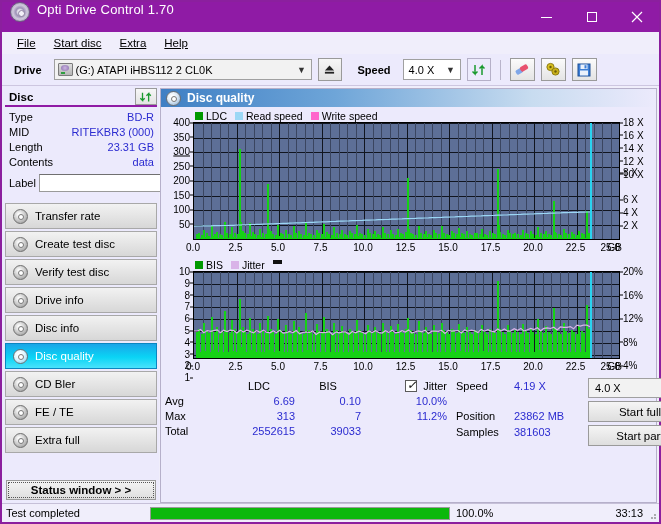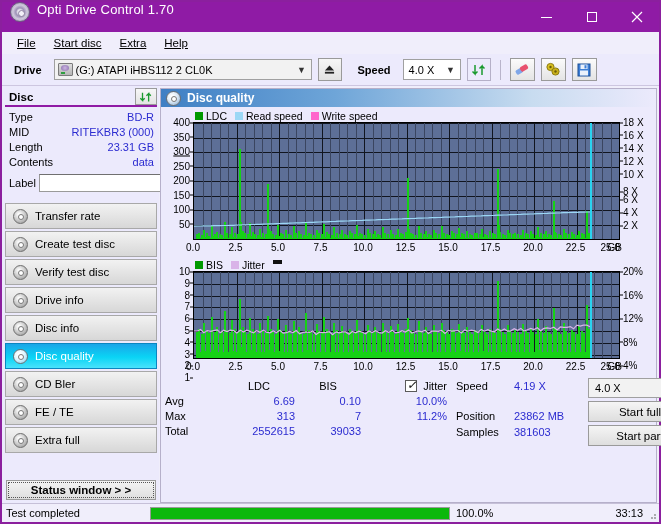--- a/index.html
+++ b/index.html
@@ -1165,21 +1165,21 @@
                 <path d="M0.0 103.1 L3.3 103.0 L6.6 103.0 L9.9 102.9 L13.2 102.9 L16.5 102.8 L19.8 102.7 L23.1 102.7 L26.4 102.6 L29.7 102.5 L33.0 102.5 L36.3 102.4 L39.6 102.3 L42.9 102.1 L46.2 102.0 L49.5 101.9 L52.8 101.8 L56.1 101.6 L59.4 101.5 L62.7 101.4 L66.0 101.3 L69.3 101.1 L72.6 101.0 L75.9 100.9 L79.2 100.8 L82.5 100.6 L85.8 100.5 L89.1 100.4 L92.4 100.3 L95.7 100.1 L99.0 100.0 L102.3 99.9 L105.6 99.8 L108.9 99.6 L112.2 99.5 L115.5 99.4 L118.8 99.3 L122.1 99.1 L125.4 99.0 L128.7 98.9 L132.0 98.8 L135.3 98.6 L138.6 98.5 L141.9 98.4 L145.2 98.2 L148.5 98.1 L151.8 98.0 L155.1 97.9 L158.4 97.7 L161.7 97.6 L165.0 97.5 L168.3 97.4 L171.6 97.2 L174.9 97.1 L178.2 97.0 L181.5 96.9 L184.8 96.7 L188.1 96.6 L191.4 96.5 L194.7 96.4 L198.1 96.2 L201.4 96.1 L204.7 96.0 L208.0 95.9 L211.3 95.7 L214.6 95.6 L217.9 95.5 L221.2 95.4 L224.5 95.2 L227.8 95.1 L231.1 95.0 L234.4 94.9 L237.7 94.7 L241.0 94.6 L244.3 94.5 L247.6 94.4 L250.9 94.2 L254.2 94.1 L257.5 94.0 L260.8 93.9 L264.1 93.7 L267.4 93.6 L270.7 93.5 L274.0 93.4 L277.3 93.2 L280.6 93.1 L283.9 93.0 L287.2 92.9 L290.5 92.7 L293.8 92.6 L297.1 92.5 L300.4 92.4 L303.7 92.2 L307.0 92.1 L310.3 92.0 L313.6 91.9 L316.9 91.7 L320.2 91.6 L323.5 91.5 L326.8 91.4 L330.1 91.2 L333.4 91.1 L336.7 91.0 L340.0 90.9 L343.3 90.7 L346.6 90.6 L349.9 90.5 L353.2 90.4 L356.5 90.2 L359.8 90.1 L363.1 90.0 L366.4 89.9 L369.7 89.7 L373.0 89.6 L376.3 89.5 L379.6 89.4 L382.9 89.3 L386.2 89.2 L389.5 89.1 L392.8 89.0 L396.1 89.0 " stroke="#9bd7f5" stroke-width="1.2" fill="none"></path>
               </svg>
               <div class="marker" style="left: 396.1px;"></div>
             </div>
           <div class="yaxis-r" id="ldc-yaxis-r">
               <div class="ytick-r" style="top: 0px;">18 X</div>
               <div class="ytick-r" style="top: 12.8889px;">16 X</div>
               <div class="ytick-r" style="top: 25.7778px;">14 X</div>
               <div class="ytick-r" style="top: 38.6667px;">12 X</div>
               <div class="ytick-r" style="top: 51.5556px;">10 X</div>
-              <div class="ytick-r" style="top: 69px;">8 X</div>
+              <div class="ytick-r" style="top: 50px;">8 X</div>
               <div class="ytick-r" style="top: 77.3333px;">6 X</div>
               <div class="ytick-r" style="top: 90.2222px;">4 X</div>
               <div class="ytick-r" style="top: 103.111px;">2 X</div>
             </div>
         </div>
         <div class="xaxis" id="ldc-xaxis">
             <div class="xtick" style="left: 0px;">0.0</div>
             <div class="xtick" style="left: 42.5px;">2.5</div>
             <div class="xtick" style="left: 85px;">5.0</div>
             <div class="xtick" style="left: 127.5px;">7.5</div>

